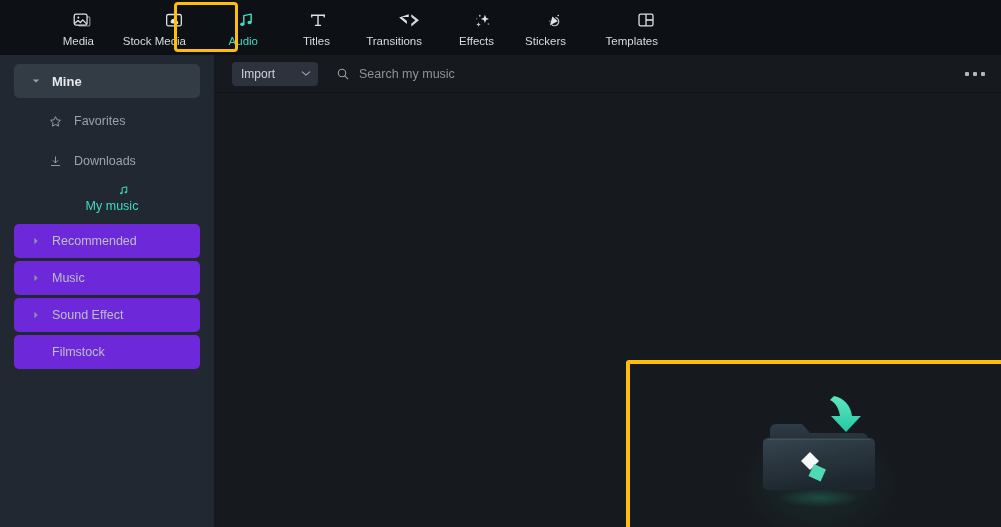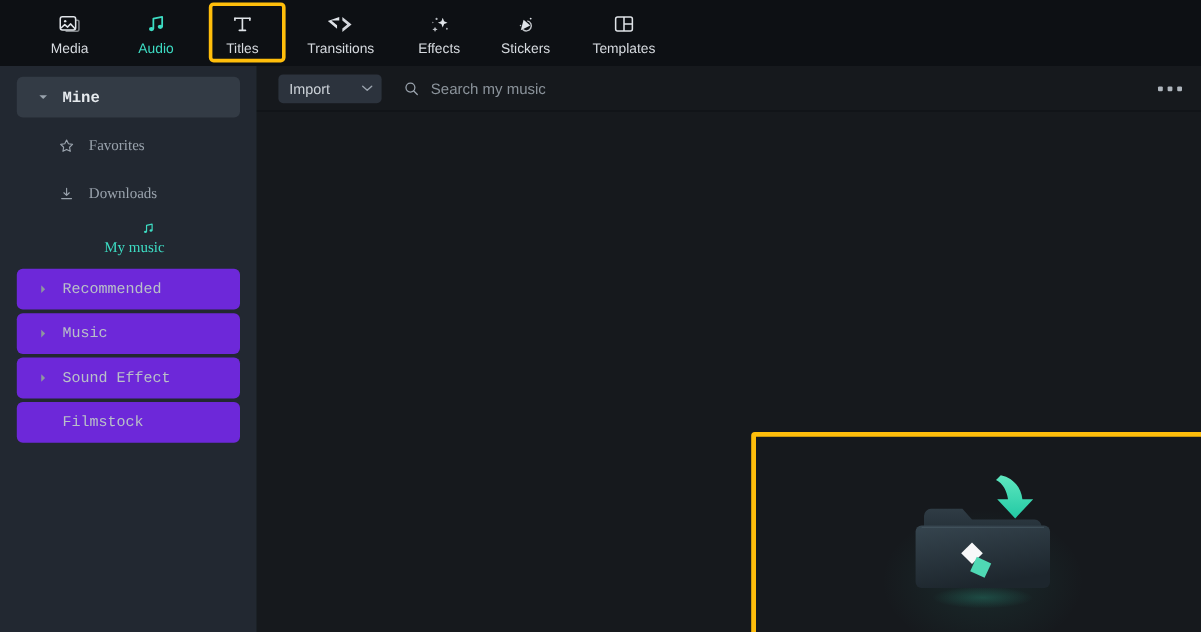--- a/index.html
+++ b/index.html
@@ -15,21 +15,21 @@
   
   .topnav {
     position:absolute; left:0; top:0; width:1001px; height:55px;
     background:#0d1014;
     display:flex; align-items:flex-start;
   }
   .nav-items { display:flex; align-items:flex-start; padding-left:22px; }
   .nav-item {
     position:relative;
     width:72px; height:52px;
-    display:flex; flex-direction:column; align-items:center; justify-content:center;
+    display:flex; flex-direction:column; align-items:flex-end; justify-content:center;
     cursor:pointer; gap:2px;
     padding-top:4px;
   }
   .nav-item .nav-icon {
     width:24px; height:24px;
     display:flex; align-items:center; justify-content:center;
   }
   .nav-item .nav-icon svg { display:block; }
   .nav-label {
     font-size:11.5px; color:#d7dbe0; line-height:14px; white-space:nowrap;
@@ -50,37 +50,37 @@
   .sidebar {
     width:214px; height:472px; background:#222831;
     padding:6px 0 0 0; flex:0 0 214px;
     overflow:hidden;
   }
   .side-row {
     position:relative;
     height:34px; margin:3px 14px; border-radius:5px;
     display:flex; align-items:center;
     cursor:pointer;
-    font-size:12.5px; color:#9aa3ad;font-family:Liberation Mono, monospace;
+    font-size:12.5px; color:#9aa3ad;
   }
   .side-row.group { background:#6d28d9; color:#b9c0c8; }
   .side-row.group.open { background:#333b45; color:#e6eaee; }
   .side-row .caret {
     width:20px; margin-left:12px;
     display:flex; align-items:center; justify-content:center;
     color:#8e979f;
   }
   .side-row .caret svg { display:block; }
   .side-row .side-label { margin-left:6px; white-space:nowrap; }
   .side-row.group.open .side-label { color:#e6eaee; font-weight:bold; font-size:13px;}
 
   .side-sub {
     height:40px; margin:0 14px; border-radius:5px;
     display:flex; align-items:center; cursor:pointer;
-    font-size:12.5px; color:#9aa3ad;font-family:Liberation Serif, serif;
+    font-size:12.5px; color:#9aa3ad;
   }
   .side-sub .sub-icon {
     width:18px; height:18px; margin-left:32px;
     display:flex; align-items:center; justify-content:center;
     color:#9aa3ad;
   }
   .side-sub .sub-icon svg { display:block; }
   .side-sub .sub-label { margin-left:10px; white-space:nowrap; }
   .side-sub.active { color:#3ddcc3;flex-direction:column; }
   .side-sub.active .sub-icon { color:#3ddcc3; }
@@ -153,20 +153,29 @@
           <svg width="22" height="22" viewBox="0 0 24 24" fill="none" stroke="#dfe3e8" stroke-width="1.4">
             <rect x="3.5" y="5.5" width="14" height="12" rx="2"></rect>
             <path d="M17.5 8.5h1.6a1.4 1.4 0 0 1 1.4 1.4v7.2a1.4 1.4 0 0 1-1.4 1.4H8.3" stroke-opacity="0.55"></path>
             <circle cx="8" cy="9.4" r="1.1" fill="#dfe3e8" stroke="none"></circle>
             <path d="M4.2 15.6l3.4-3 2.6 2.2 2.6-2.9 4.4 4.6" stroke-linejoin="round"></path>
           </svg>
         </span>
         <span class="nav-label">Media</span>
       </div>
 
+      <div class="nav-item wide">
+        <span class="nav-icon">
+          <svg width="22" height="22" viewBox="0 0 24 24" fill="none" stroke="#dfe3e8" stroke-width="1.4">
+            <rect x="4" y="6" width="16" height="12.5" rx="2"></rect>
+            <path d="M8.6 15.4a3.4 3.4 0 0 1 3-4.8 3.6 3.6 0 0 1 3.3 2.2 2 2 0 0 1 .3 3.9" fill="#dfe3e8" stroke="none"></path>
+          </svg>
+        </span>
+        <span class="nav-label">Stock Media</span>
+      </div>
 
       <div class="nav-item active">
         <span class="nav-icon">
           <svg width="22" height="22" viewBox="0 0 24 24" fill="none">
             <path d="M9.6 16.2V7.2l8-1.6v8.6" stroke="#3ddcc3" stroke-width="1.6" stroke-linecap="round" stroke-linejoin="round"></path>
             <ellipse cx="7.9" cy="16.6" rx="2.3" ry="1.9" fill="#3ddcc3"></ellipse>
             <ellipse cx="15.9" cy="14.6" rx="2.3" ry="1.9" fill="#3ddcc3"></ellipse>
           </svg>
         </span>
         <span class="nav-label">Audio</span>

